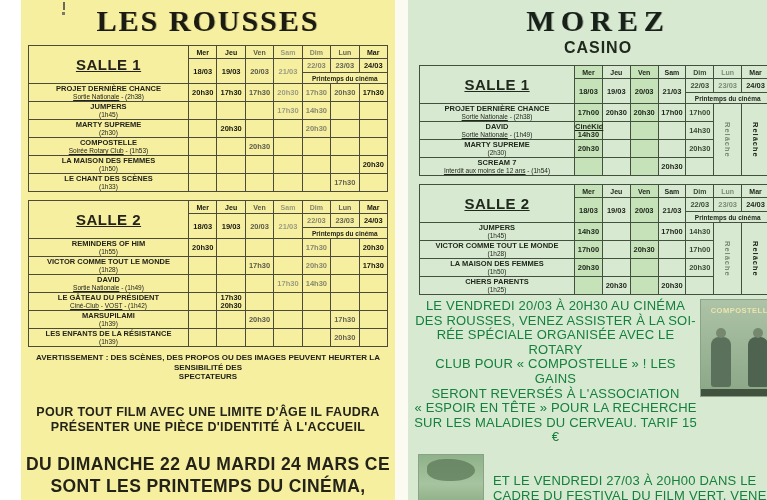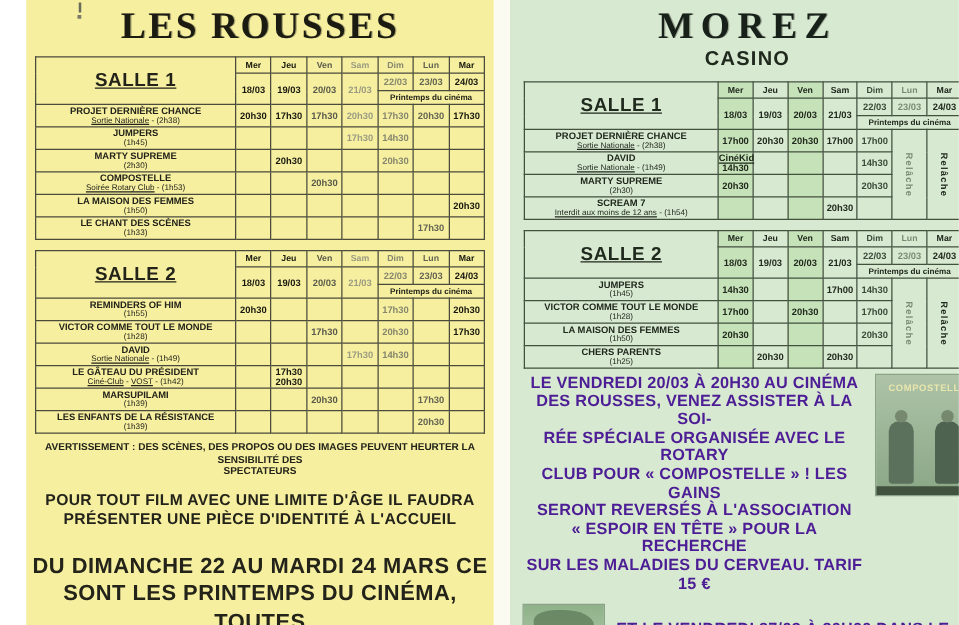--- a/index.html
+++ b/index.html
@@ -42,26 +42,26 @@
   .page-left .c2{color:#5a5a4a;}
   .page-left .c3{color:#9b9b82;}
   .page-left .c4{color:#86866d;}
   .page-left .c5{color:#646452;}
   
   .page-right .c0,.page-right .c2{background:#c6e2b8;}
   .page-right .c5{color:#7b8b74;}
   .page-right .c4{color:#3a4a37;}
 
   .warning{margin:6px 8px 0;font-size:8px;font-weight:bold;text-align:center;line-height:9.5px;white-space:pre-line;}
-  .age-notice{margin:11px 14px 0;font-size:12.5px;font-weight:bold;text-align:center;line-height:15.5px;white-space:pre-line;letter-spacing:0.3px;}
+  .age-notice{margin:23px 14px 0;font-size:12.5px;font-weight:bold;text-align:center;line-height:15.5px;white-space:pre-line;letter-spacing:0.3px;}
   .printemps-notice{margin:17px 4px 0;font-size:17.5px;font-weight:bold;text-align:center;line-height:22.5px;white-space:pre-line;letter-spacing:0.4px;}
 
   .event{display:flex;}
   .event-1{margin:4px 4px 0 6px;align-items:stretch;}
-  .event-text{font-size:13px;font-weight:bold;line-height:14.6px;white-space:pre-line;letter-spacing:0.2px;color:#4c1d95;}
+  .event-text{font-size:13px;font-weight:normal;line-height:14.6px;white-space:pre-line;letter-spacing:0.2px;color:#15803d;}
   .event-1 .event-text{flex:1;text-align:center;}
   .event-2{margin:9px 6px 0 10px;align-items:center;}
   .event-2 .event-text{text-align:left;}
 
   .poster{position:relative;overflow:hidden;border:1px solid #8aa287;flex-shrink:0;}
   .poster-compostelle{width:82px;height:96px;margin-left:3px;background:linear-gradient(180deg,#aec3a7 0%,#9db698 45%,#8aa786 100%);}
   .poster-title{position:relative;font-size:7.5px;font-weight:bold;color:#e9e5ae;text-align:center;margin-top:6px;letter-spacing:0.5px;white-space:pre-line;}
   .hiker{position:absolute;bottom:9px;width:20px;height:50px;background:#5c715c;border-radius:8px 8px 3px 3px;}
   .hiker::before{content:"";position:absolute;top:-9px;left:5px;width:10px;height:10px;border-radius:50%;background:#76896f;}
   .hiker-left{left:10px;}

